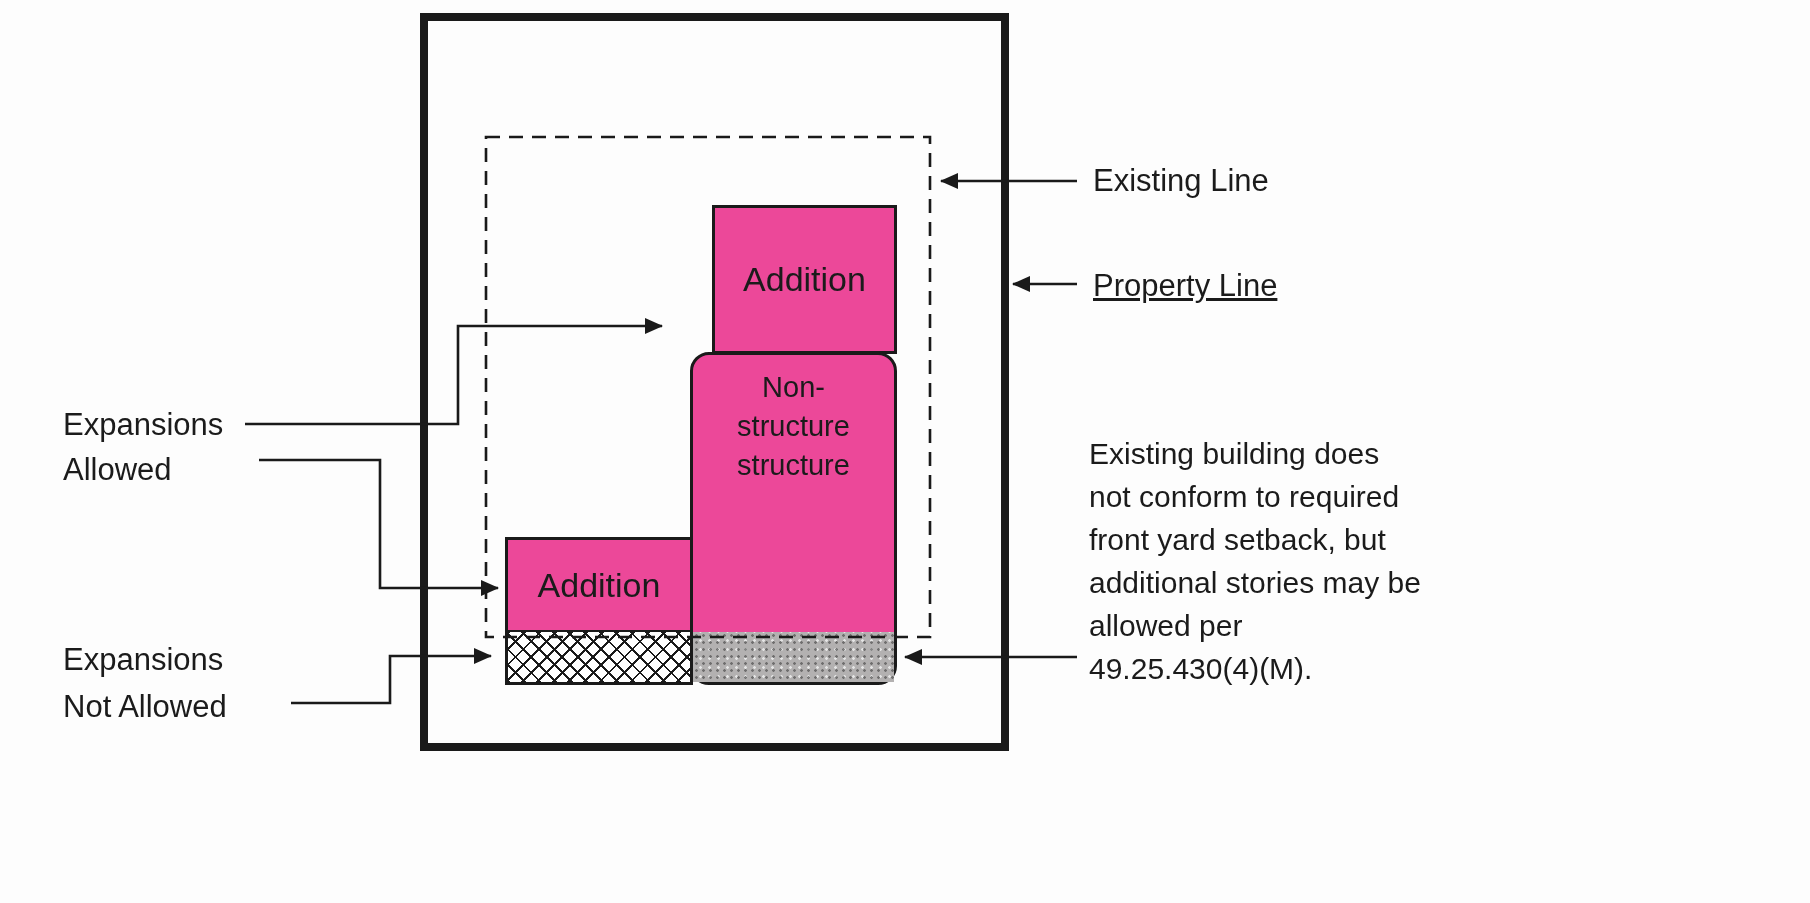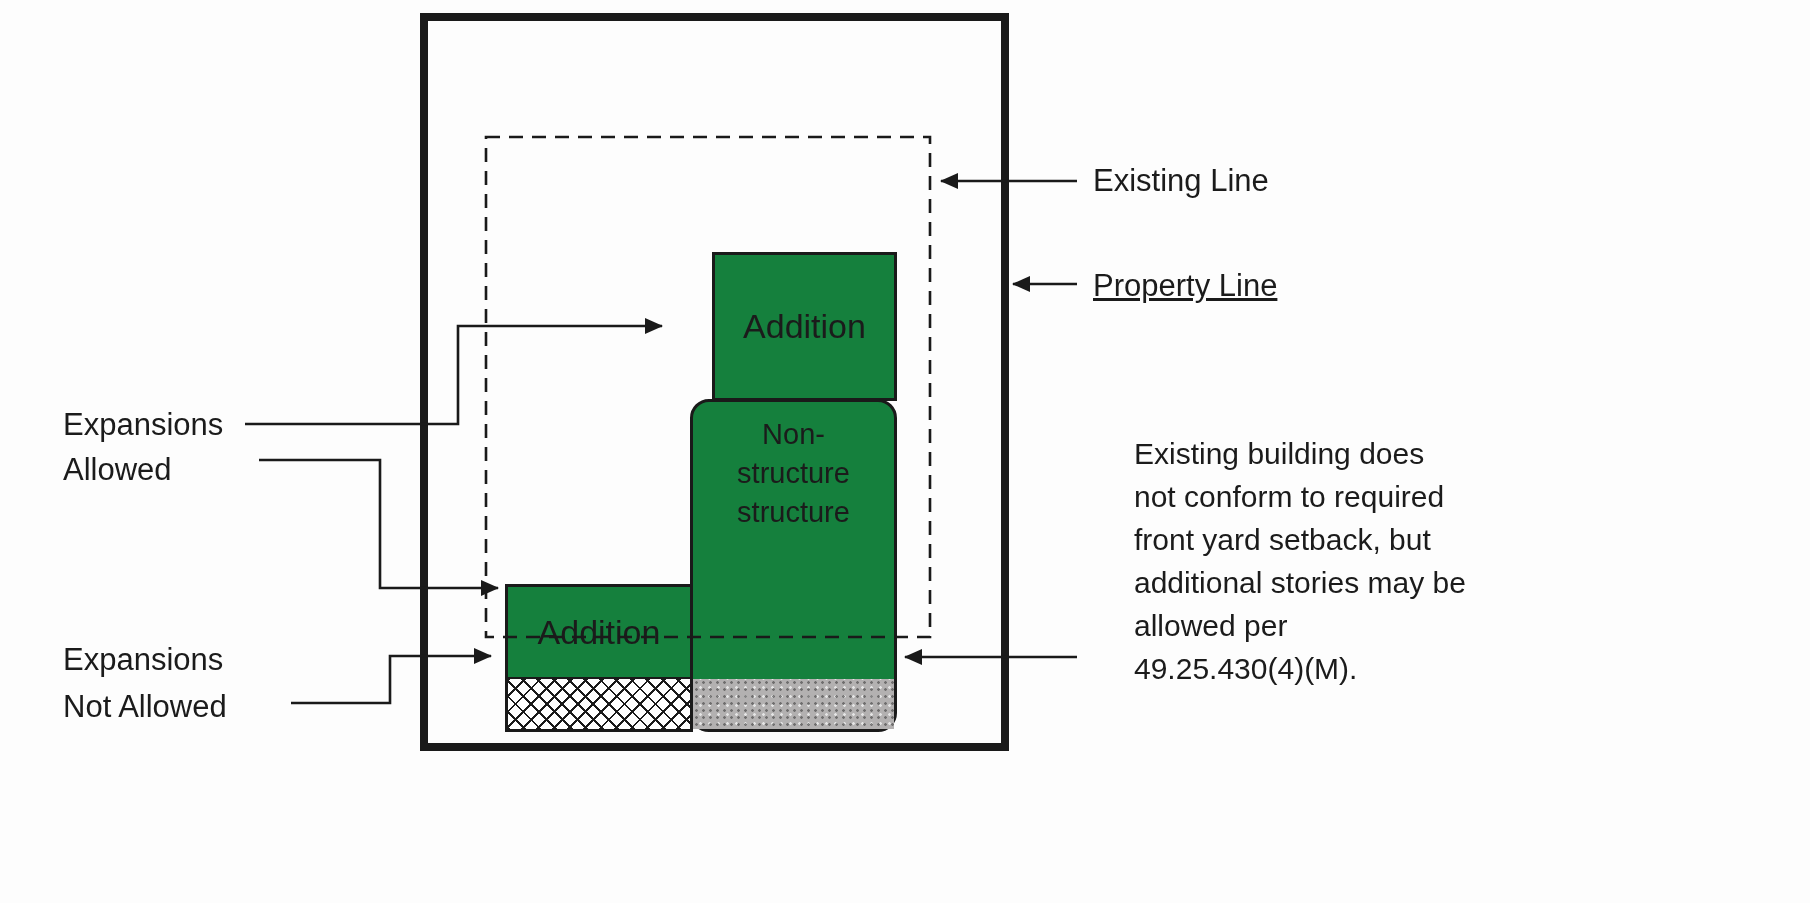--- a/index.html
+++ b/index.html
@@ -18,22 +18,21 @@
   .abs { position: absolute; }
 
   
   .property-rect {
     left: 420px; top: 13px; width: 589px; height: 738px;
     border: 8px solid var(--line, #1a1a1a);
     background: transparent;
   }
   .struct-box {
     border: 3px solid var(--line, #1a1a1a);
-    background: #15803d;
-    margin-top: 47px;
+    background: #ec4899;
   }
   .addition-top {
     left: 712px; top: 205px; width: 185px; height: 149px;
     display: flex; align-items: center; justify-content: center;
   }
   .nonconforming {
     left: 690px; top: 352px; width: 207px; height: 333px; border-radius: 19px;
   }
   .nonconforming .caption {
     padding-top: 13px;
@@ -69,21 +68,21 @@
   }
 
   
   .callout { font-size: 31px; white-space: nowrap; }
   .setback-label  { left: 1093px; top: 163px; }
   .property-label { left: 1093px; top: 268px; text-decoration: underline; }
   .expansions-allowed    { left: 63px; top: 402px; line-height: 45px; }
   .expansion-not-allowed { left: 63px; top: 636px; line-height: 47px; }
   .note-block {
     left: 1089px; top: 432px; width: 460px;
-    font-size: 30px; line-height: 43px; margin-left: 45px;
+    font-size: 30px; line-height: 43px;
   }
 
   
   .overlay {
     position: absolute; left: 0; top: 0;
     width: 1810px; height: 903px;
     pointer-events: none;
   }
   .dashed-rect {
     fill: none;

